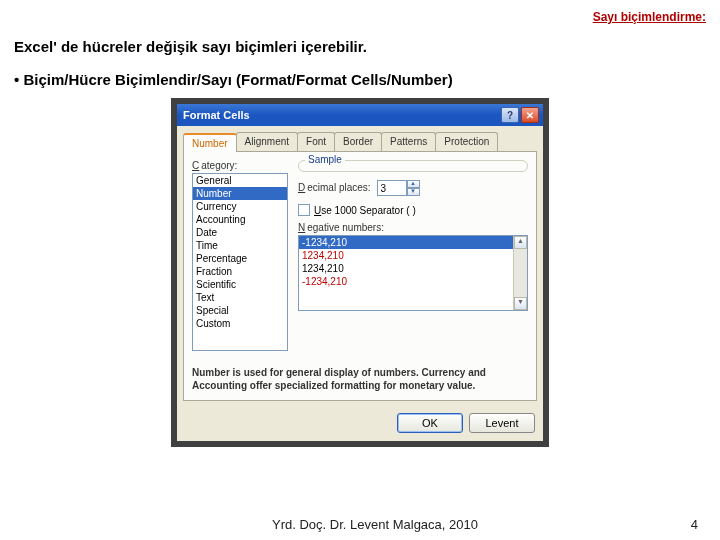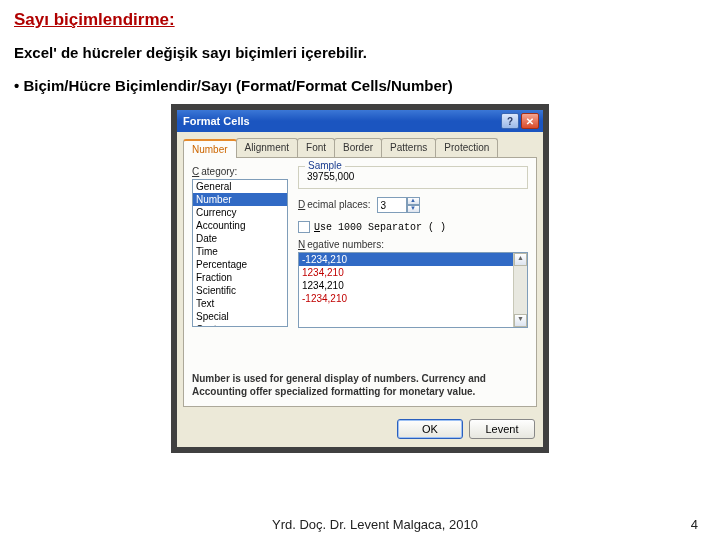--- a/index.html
+++ b/index.html
@@ -1,48 +1,48 @@
 <!DOCTYPE html>
 <html><head>
 <meta charset="utf-8">
 <style>
   * { box-sizing: border-box; margin: 0; padding: 0; }
   body { width: 720px; height: 540px; font-family: Arial, sans-serif; background: #fff; position: relative; }
   .slide { padding: 10px 14px; }
-  .title { color: #b00000; font-weight: bold; font-size: 17px; text-decoration: underline; margin-bottom: 14px; }
+  .title { color: #b00000; font-weight: bold; font-size: 12px; text-decoration: underline; margin-bottom: 14px; text-align: right; }
   .subtitle { font-weight: bold; font-size: 15px; margin-bottom: 16px; }
   .bullet { font-weight: bold; font-size: 15px; margin-bottom: 10px; }
   .dialog-wrap { display: flex; justify-content: center; margin-top: 6px; }
   .dialog { width: 378px; border: 6px solid #404040; background: #ece9d8; font-size: 10px; font-family: Tahoma, sans-serif; }
   .titlebar { height: 22px; background: linear-gradient(#3b77d6,#1b55c0 50%,#1b55c0); color: #fff; display: flex; align-items: center; padding: 0 4px; }
   .titlebar .caption { flex: 1; font-weight: bold; font-size: 11px; padding-left: 2px; }
   .win-btn { width: 18px; height: 16px; margin-left: 2px; background: linear-gradient(#f6c7a8,#e88b4a); border: 1px solid #a85a20; border-radius: 2px; display: flex; align-items: center; justify-content: center; font-weight: bold; font-size: 10px; color: #fff; }
   .win-btn.help { background: linear-gradient(#dbe7fb,#9bb9e8); border-color:#3a66b0; color:#2a3d6a; }
   .win-btn.close { background: linear-gradient(#f5a490,#d94b2c); border-color:#a13018; }
   .tabs { display: flex; padding: 6px 6px 0 6px; gap: 0; background:#ece9d8; }
   .tab { padding: 3px 8px; border: 1px solid #aca899; border-bottom: none; background: #ece9d8; color: #333; font-size: 10px; border-top-left-radius:3px; border-top-right-radius:3px; margin-right:-1px; position:relative; }
   .tab.active { background: #fcfcfa; color:#cc6600; border-top:2px solid #e68b2c; top:1px; z-index:2; }
   .tab-body { margin: 0 6px 6px 6px; border: 1px solid #aca899; background: #fcfcfa; padding: 8px; min-height: 250px; position: relative; }
   .row { display: flex; gap: 10px; }
   .col-left { width: 96px; }
   .col-right { flex: 1; }
   .lbl { font-size: 10px; color: #333; margin-bottom: 2px; display:flex; align-items:center; gap:2px;}
   .underline { text-decoration: underline; }
-  .listbox { border: 1px solid #7f9db9; background:#fff; height: 148px; overflow:hidden; }
+  .listbox { border: 1px solid #7f9db9; background:#fff; height: 178px; overflow:hidden; }
   .listbox .item { padding: 1px 3px; font-size:10px; }
   .listbox .item.sel { background: #316ac5; color: #fff; }
-  .sample-group { border: 1px solid #d0d0bf; border-radius:0; padding: 4px 5px 6px 6px; margin-bottom: 8px; position:relative; }
+  .sample-group { border: 1px solid #d0d0bf; border-radius:8px; padding: 4px 5px 6px 6px; margin-bottom: 8px; position:relative; }
   .sample-group .legend { position:absolute; top:-7px; left:6px; background:#fcfcfa; color:#1a3d8f; padding:0 3px; font-size:10px;}
   .sample-val { font-size:10px; padding-left:2px;}
   .decrow { display:flex; align-items:center; gap:6px; margin-bottom:8px;}
   .spin { display:flex; }
   .spin input { width:30px; border:1px solid #7f9db9; font-size:10px; padding:1px 3px; text-align:left;}
   .spin-btns { display:flex; flex-direction:column; }
   .spin-btns div { width:13px; height:8px; border:1px solid #7f9db9; background:linear-gradient(#fff,#dde4ef); font-size:6px; line-height:5px; text-align:center; color:#3a66b0;}
-  .chk { display:flex; align-items:center; gap:4px; margin-bottom:6px;font-family:Liberation Mono, monospace;}
+  .chk { display:flex; align-items:center; gap:4px; margin-bottom:6px;}
   .chk-box { width:12px; height:12px; border:1px solid #7f9db9; background:#fff;}
   .neglist { border:1px solid #7f9db9; background:#fff; height:76px; overflow:hidden; position:relative;}
   .neglist .item { padding:1px 3px; font-size:10px;}
   .neglist .item.red { color:#c00000; }
   .neglist .item.sel { background:#316ac5; color:#fff !important; }
   .neglist .sb { position:absolute; right:0; top:0; bottom:0; width:14px; background:#e8e8e0; border-left:1px solid #c8c8b8; display:flex; flex-direction:column; justify-content:space-between;}
   .neglist .sb div { height:13px; background:linear-gradient(#fff,#dde4ef); border:1px solid #b8b8a8; font-size:7px; text-align:center; color:#666;}
   .desc { position:absolute; left:8px; right:4px; bottom:8px; font-size:10px; color:#333; line-height:1.25;font-weight:bold;}
   .btnrow { display:flex; justify-content:flex-end; gap:6px; padding:6px 8px 8px 8px;}
   .btn { min-width:66px; padding:3px 10px; border:1px solid #888; border-radius:3px; background:linear-gradient(#fefefe,#e7e7df); font-size:11px; text-align:center;}
@@ -91,21 +91,20 @@
               <div class="item">Fraction</div>
               <div class="item">Scientific</div>
               <div class="item">Text</div>
               <div class="item">Special</div>
               <div class="item">Custom</div>
             </div>
           </div>
           <div class="col-right">
             <div class="sample-group">
               <div class="legend">Sample</div>
-              <div class="sample-val">39755,000</div>
             </div>
             <div class="decrow">
               <span class="lbl"><span class="underline">D</span>ecimal places:</span>
               <div class="spin">
                 <input value="3" style="">
                 <div class="spin-btns">
                   <div>▲</div>
                   <div>▼</div>
                 </div>
               </div>

